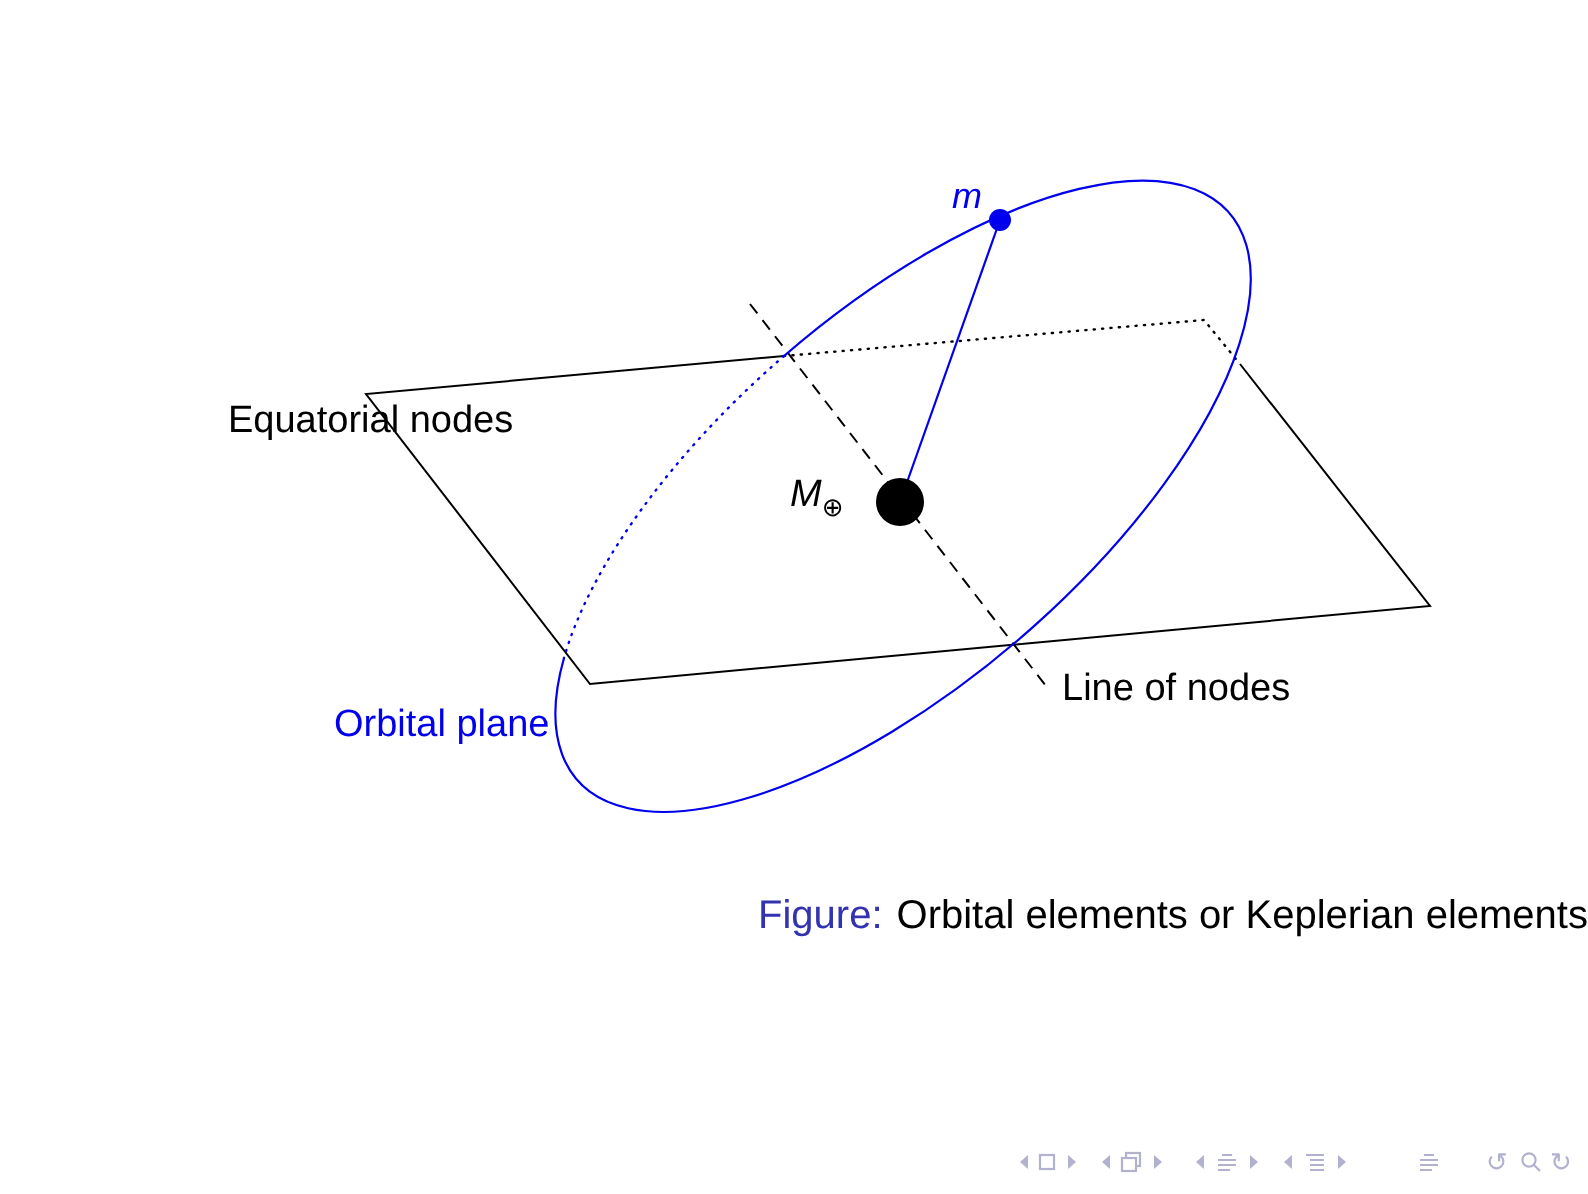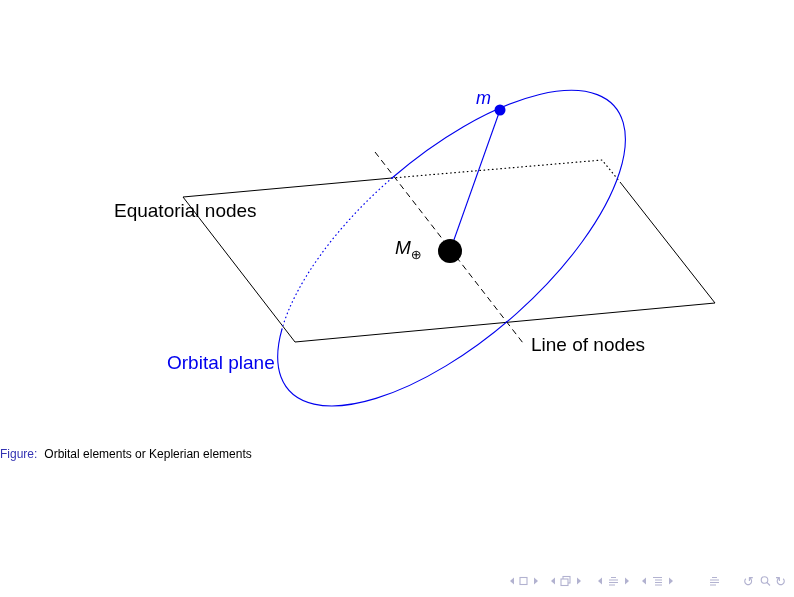--- a/index.html
+++ b/index.html
@@ -22,21 +22,21 @@
   .nodes-dash{stroke:var(--ink);fill:none;stroke-width:1;stroke-dasharray:6 4.2;}
   .orb{stroke:var(--orbit);fill:none;stroke-width:1.1;}
   .orb-dot{stroke:var(--orbit);fill:none;stroke-width:1.2;stroke-dasharray:.6 3.6;stroke-linecap:round;}
   .lbl{position:absolute;font-size:19px;color:var(--ink);white-space:nowrap;line-height:1.1;}
   .lbl.blue{color:var(--orbit);}
   .ital{font-style:italic;}
   .earth-lbl sub{font-size:13px;}
   .m-lbl{font-size:18px;}
   .caption{
     position:absolute;top:447px;left:0;width:794px;
-    text-align:left;font-size:12px;color:var(--ink);white-space:nowrap;
+    text-align:right;font-size:20px;color:var(--ink);white-space:nowrap;
   }
   .cap-prefix{color:var(--structure);margin-right:7px;}
   svg.nav{position:absolute;left:505px;top:573px;}
   .nav .t{fill:var(--nav);}
   .nav .o{stroke:var(--nav);fill:none;stroke-width:1.1;}
   .nav .of{stroke:var(--nav);fill:#ffffff;stroke-width:1.1;}
   .nav text{fill:var(--nav);font-size:13px;font-family:"DejaVu Sans",sans-serif;}
 </style>
 </head>
 <body>

